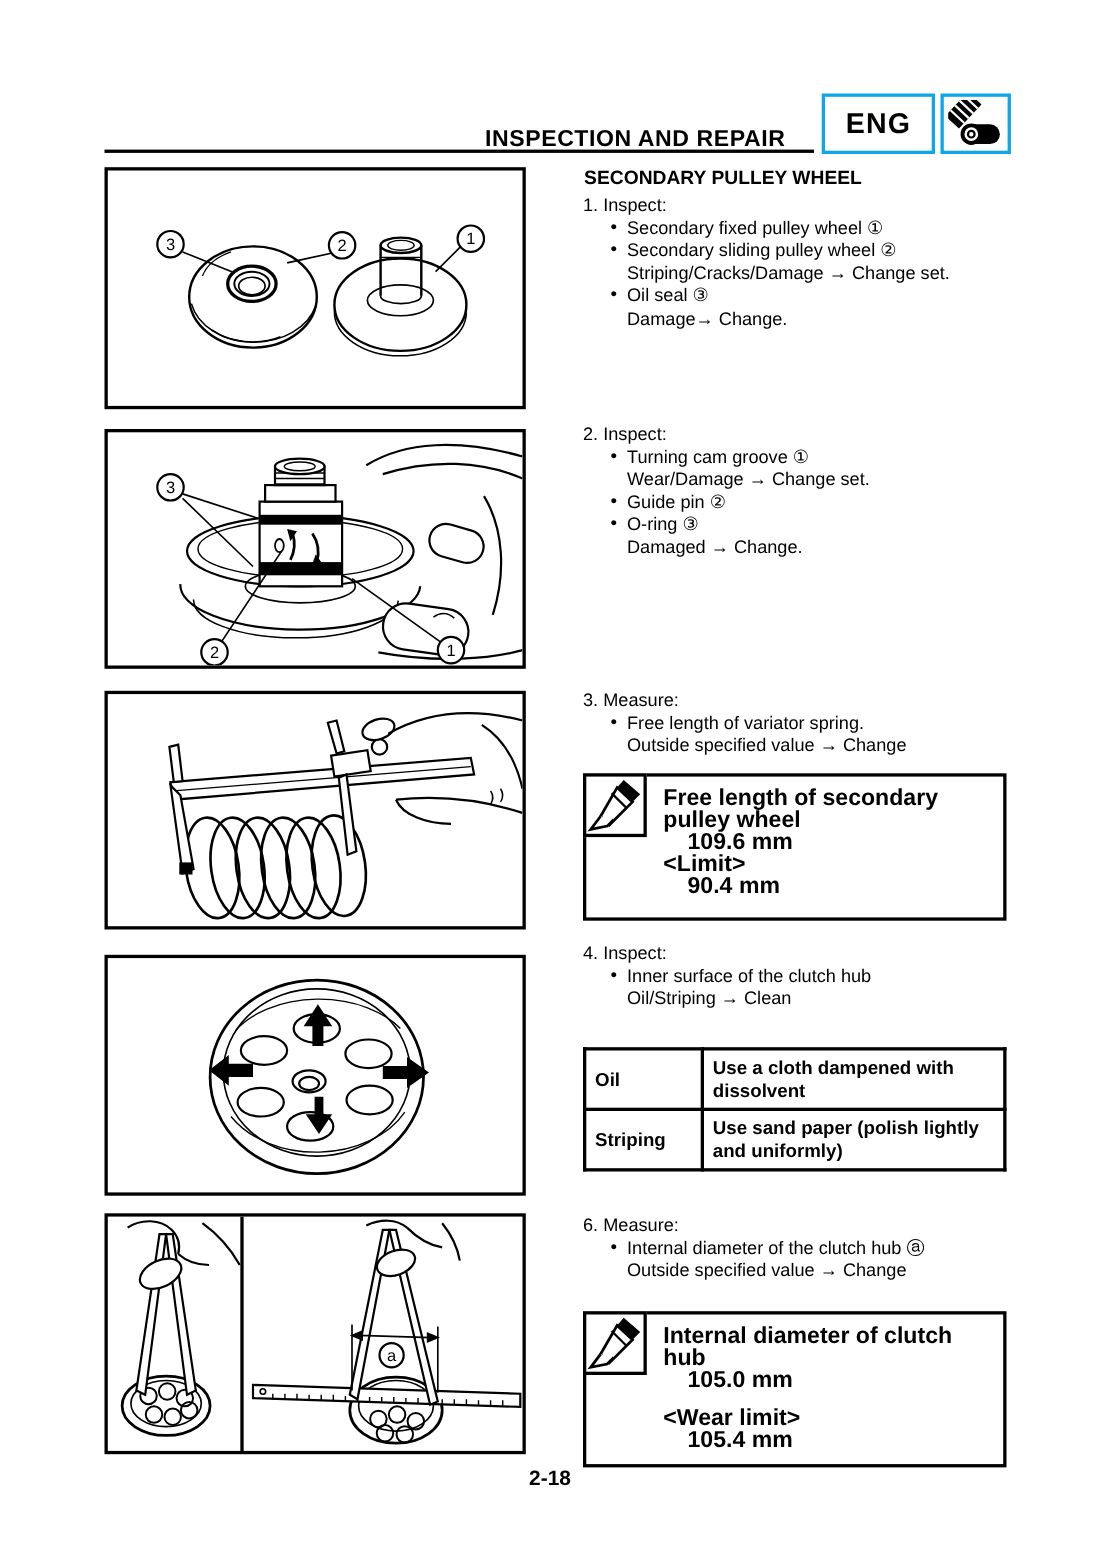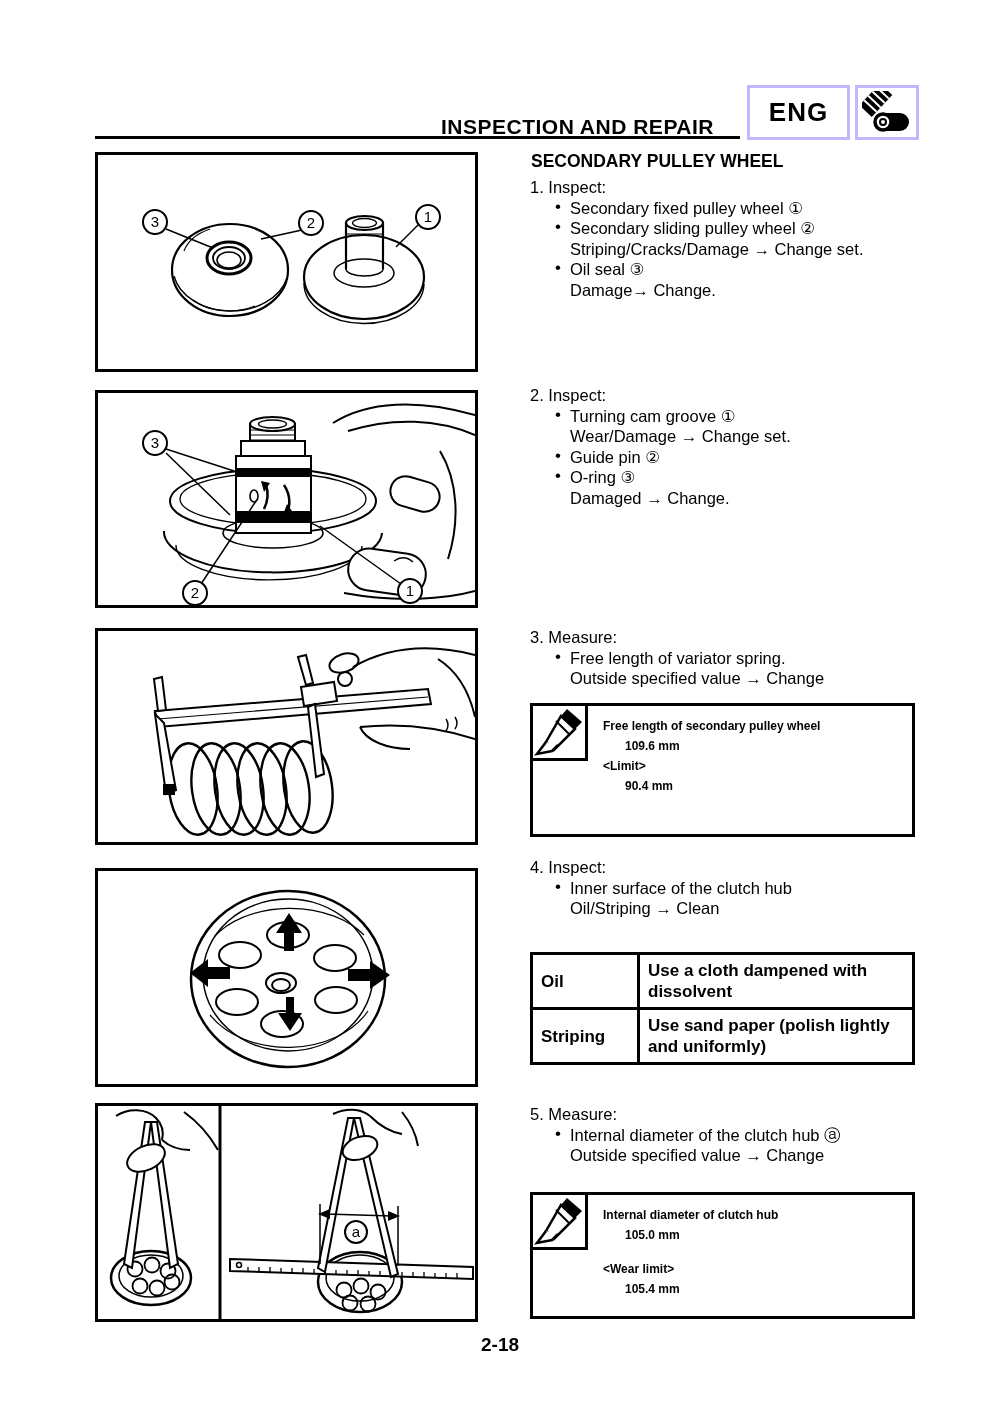--- a/index.html
+++ b/index.html
@@ -4,41 +4,41 @@
 <style>
   html,body{margin:0;padding:0;background:#fff;}
   body{width:1000px;height:1413px;font-family:"Liberation Sans","DejaVu Sans",sans-serif;color:#000;}
   .page{position:relative;width:1000px;height:1413px;background:#fff;overflow:hidden;}
 
   
   .hdr-title{position:absolute;top:103px;left:95px;width:645px;text-align:right;padding-right:26px;
     box-sizing:border-box;font-size:21px;font-weight:bold;letter-spacing:.5px;margin-top:12px;}
   .hdr-rule{position:absolute;top:136px;left:95px;width:645px;height:3px;background:#000;}
   .badge{position:absolute;top:85px;left:747px;display:flex;gap:5px;}
-  .badge-cell{border:3px solid #c4b5fd;height:55px;box-sizing:border-box;background:#fff;
+  .badge-cell{border:3px solid #0ea5e9;height:55px;box-sizing:border-box;background:#fff;
     display:flex;align-items:center;justify-content:center;}
   .badge-eng{width:103px;font-size:26px;font-weight:bold;letter-spacing:1px;}
   .badge-ic{width:64px;}
 
   
   .figbox{position:absolute;left:95px;width:383px;border:3px solid #000;background:#fff;box-sizing:border-box;}
   .figbox svg{display:block;}
 
   
   .sec-title{position:absolute;left:531px;top:151px;font-size:17.5px;font-weight:bold;}
   .step{position:absolute;left:530px;width:388px;font-size:16.5px;line-height:20.5px;}
   .ln{position:relative;padding-left:40px;}
   .ln.b::before{content:"•";position:absolute;left:25px;top:-1px;font-size:17px;}
 
   
   .specbox{position:absolute;left:530px;width:385px;border:3px solid #000;background:#fff;box-sizing:border-box;
     padding:10px 10px 12px 70px;}
   .spec-icon{position:absolute;top:-3px;left:-3px;width:58px;height:58px;border:3px solid #000;
     background:#fff;box-sizing:border-box;}
-  .spec-line{font-weight:bold;font-size:12px;line-height:20px;}
+  .spec-line{font-weight:bold;font-size:21px;line-height:20px;}
   .spec-title{max-width:306px;}
   .spec-indent{padding-left:22px;}
   .gap-top{margin-top:14px;}
 
   
   .spectable{position:absolute;left:530px;width:385px;border-collapse:collapse;background:#fff;}
   .spectable td{border:3px solid #000;font-weight:bold;font-size:17px;line-height:21px;padding:5px 8px;vertical-align:middle;}
   .spectable td.c1{width:88px;}
 
   .pagenum{position:absolute;top:1334px;left:0;width:1000px;text-align:center;font-size:19px;font-weight:bold;}
@@ -334,21 +334,21 @@
       <td>Use a cloth dampened with dissolvent</td>
     </tr>
     <tr>
       <td class="c1">Striping</td>
       <td>Use sand paper (polish lightly and uniformly)</td>
     </tr>
   </tbody>
     </table>
 
   <div class="step" style="top:1104px">
-    <div>5. Measure:</div>
+    <div>6. Measure:</div>
     <div class="ln b">Internal diameter of the clutch hub  ⓐ</div>
     <div class="ln">Outside specified value → Change</div>
   </div>
 
   <div class="specbox" style="top:1192px;min-height:127px">
     <div class="spec-icon">
       <svg width="52" height="52" viewBox="0 0 52 52">
         <polygon points="34,3 49,16 42,23 28,10" fill="#000"></polygon>
         <polygon points="28,10 42,23 21,44 13,36" fill="#fff" stroke="#000" stroke-width="2.5"></polygon>
         <path d="M13,36 L4,48 L19,45 L25,39" fill="#fff" stroke="#000" stroke-width="2.5"></path>

